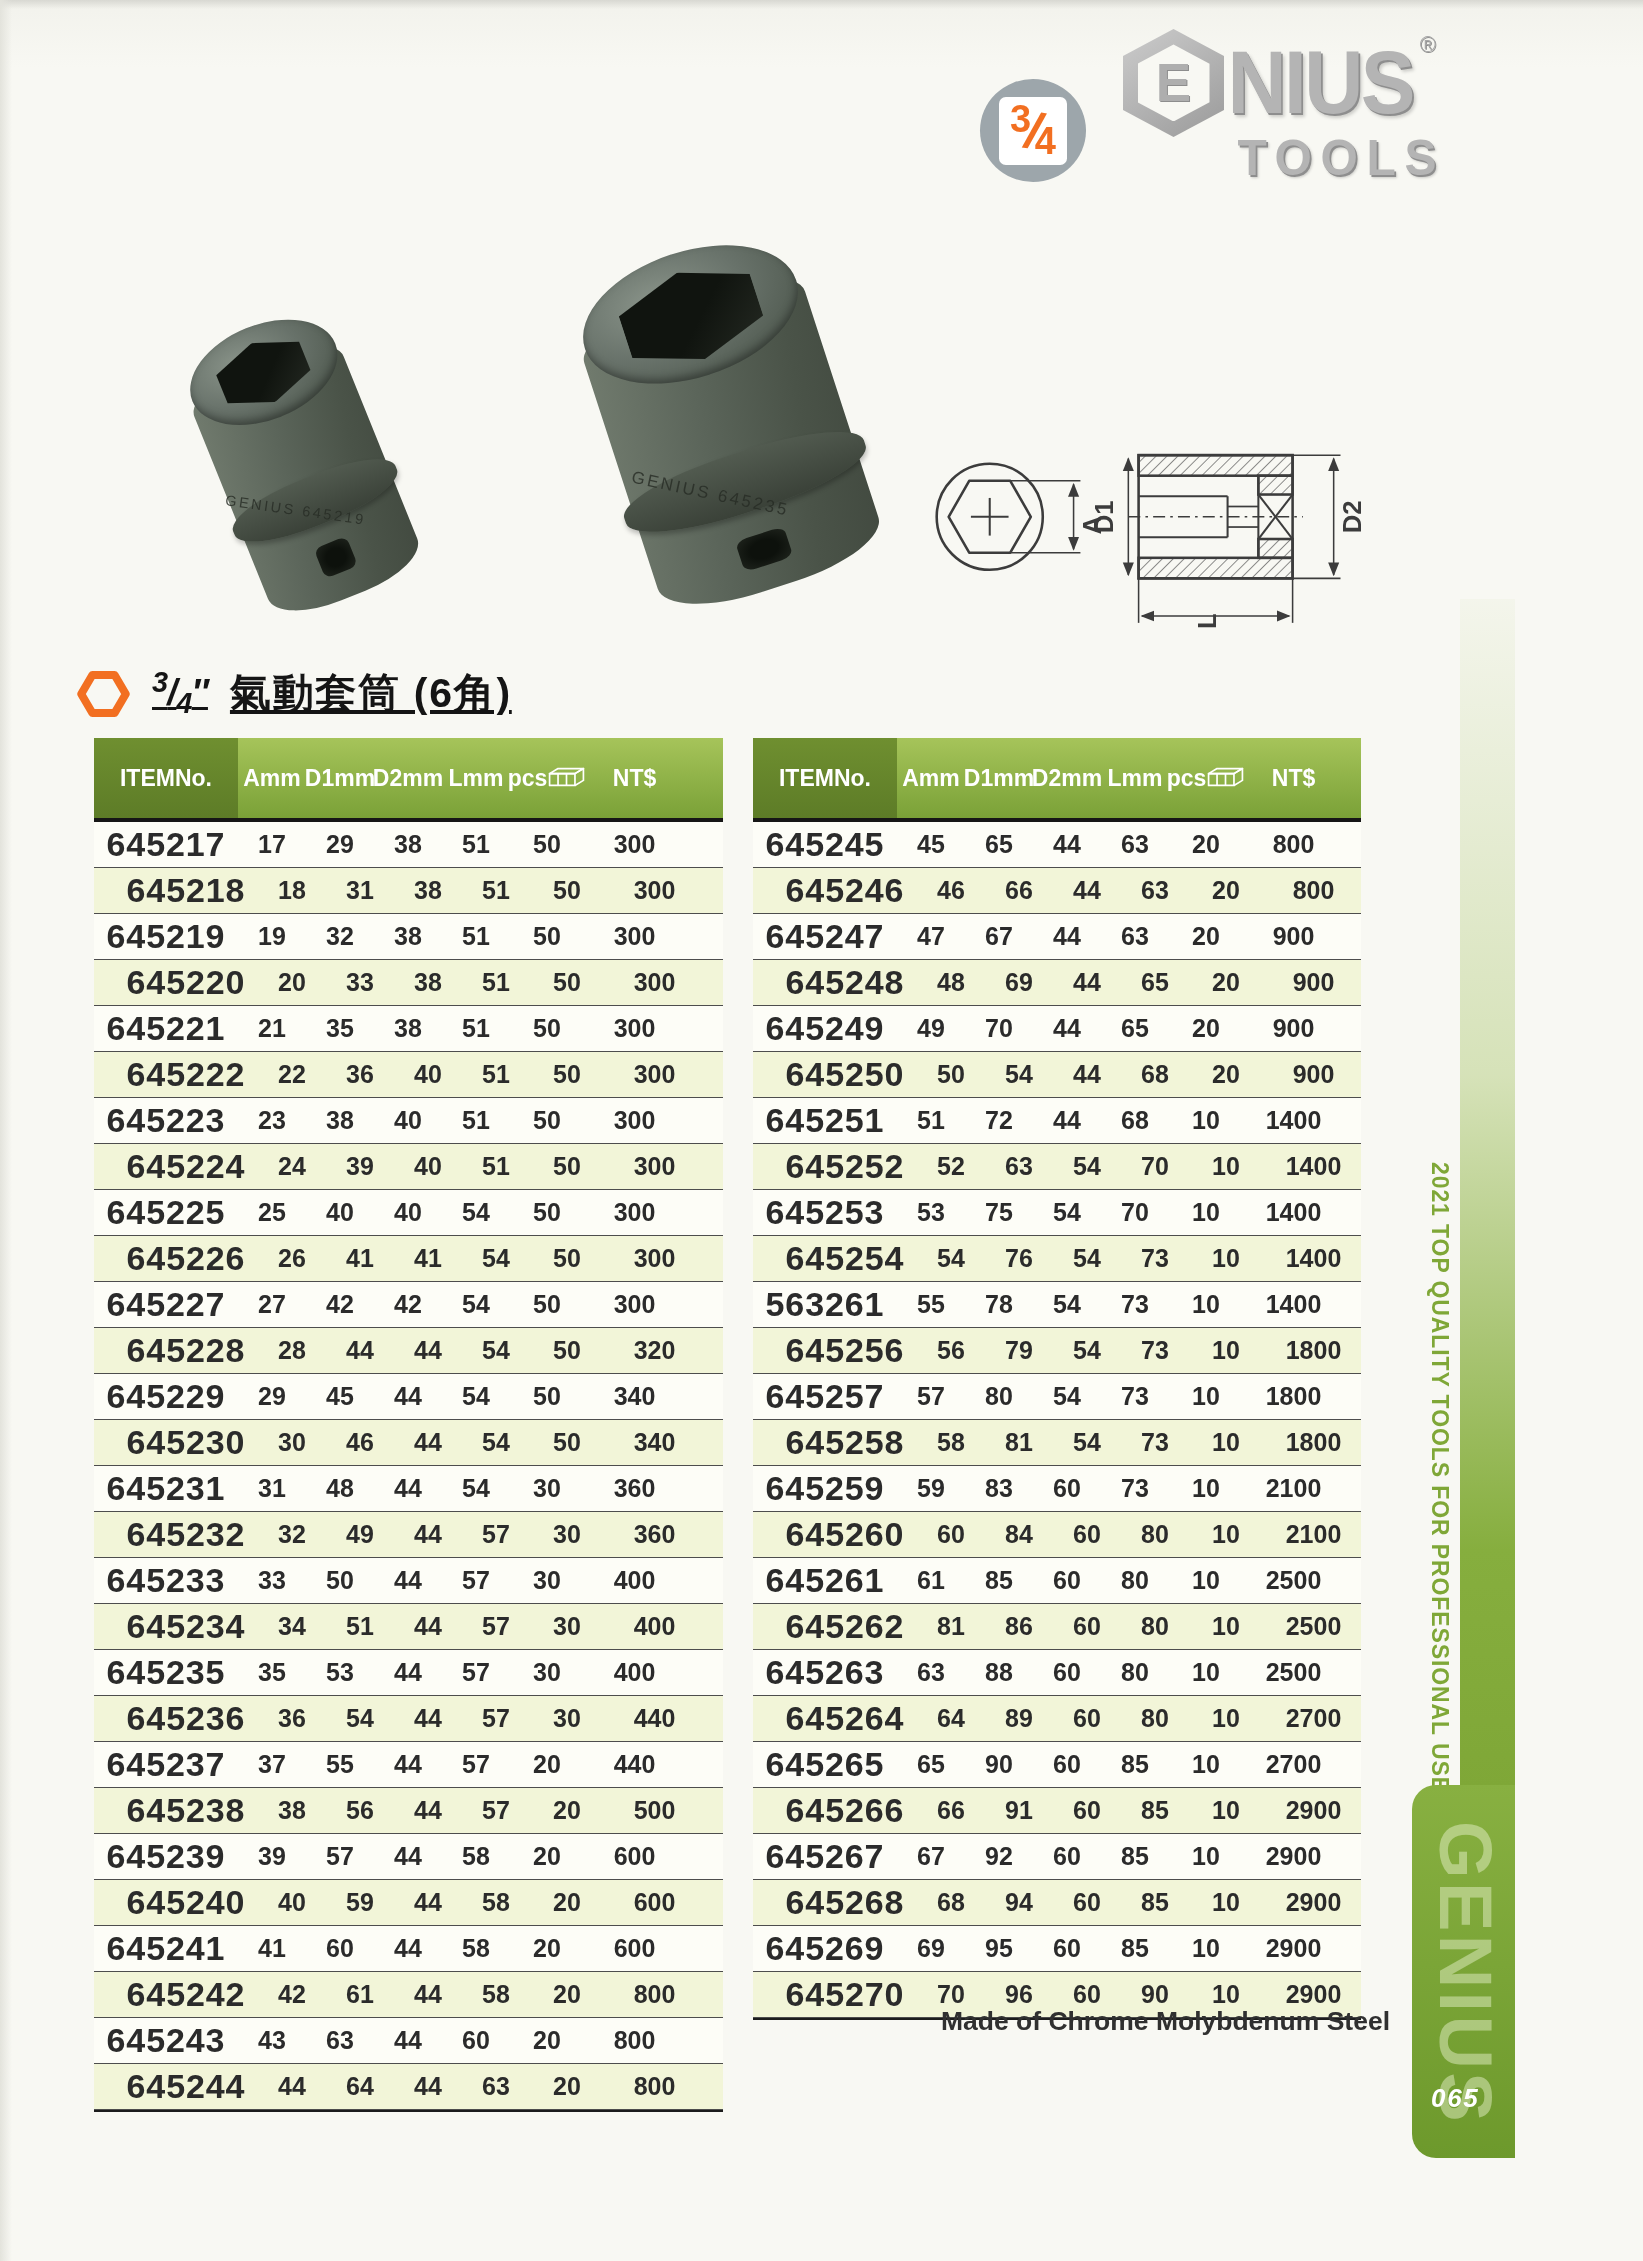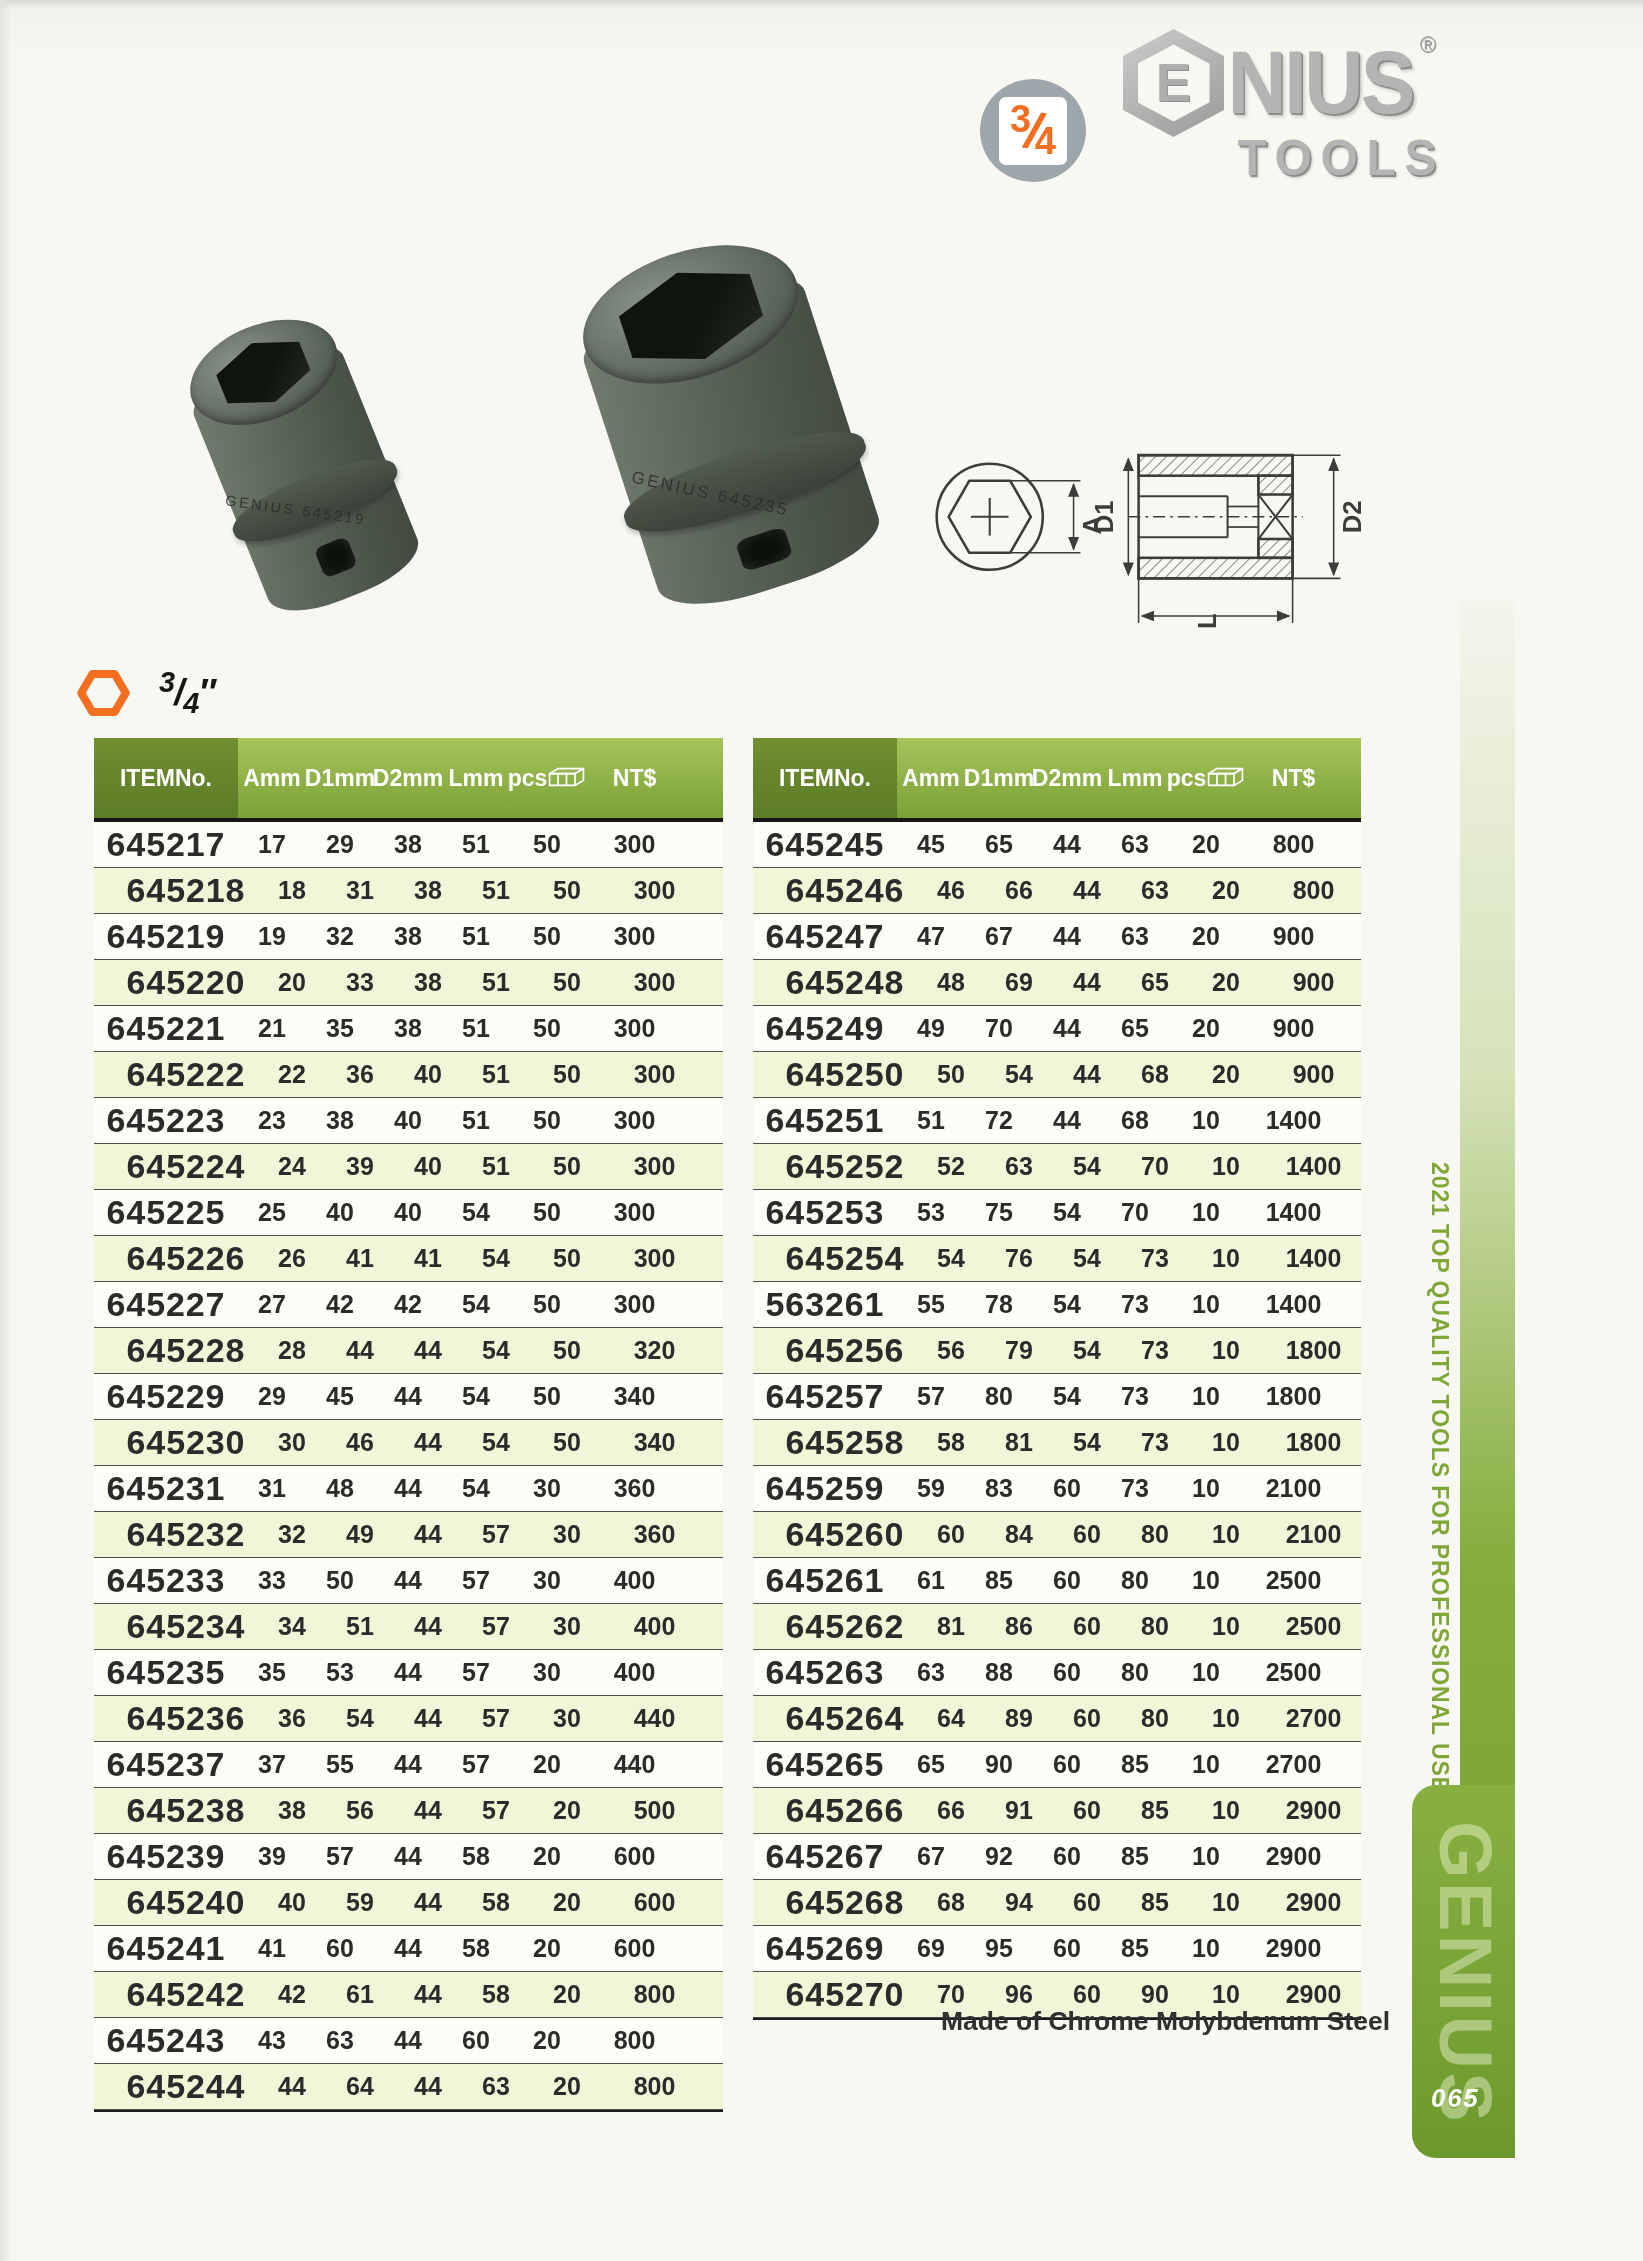--- a/index.html
+++ b/index.html
@@ -53,21 +53,21 @@
     box-shadow:inset 0 -4.3px 8.6px rgba(0,0,0,.35);}
   .s-hex{position:absolute;left:21%;top:5.5%;width:58%;height:22%;
     clip-path:polygon(50% 0,94% 26%,94% 74%,50% 100%,6% 74%,6% 26%);
     background:linear-gradient(135deg,#10140f 55%,#262b24 100%);}
   .s-hole{position:absolute;left:39%;top:80%;width:20%;height:11%;border-radius:24%;
     background:radial-gradient(#0d110c 40%,#20251e);}
   .s-engrave{position:absolute;font-size:14.5px;letter-spacing:2.6px;color:#272c25;opacity:.8;
     transform:rotate(30deg);white-space:nowrap;}
 
   
-  .heading{position:absolute;left:77px;top:666px;display:flex;align-items:center;gap:29px;color:#151515;}
+  .heading{position:absolute;left:77px;top:666px;display:flex;align-items:center;gap:22px;color:#151515;text-decoration:underline;}
   .hex-icon{width:53px;height:50px;flex:0 0 auto;}
   .heading .size{font-size:36px;font-weight:bold;font-style:italic;letter-spacing:-0.9px;}
   .heading .size sup{font-size:29px;}
   .heading .size sub{font-size:29px;}
   .heading .cjk{font-size:41px;font-weight:bold;letter-spacing:1.7px;}
 
   
   .ptable{position:absolute;width:629px;}
   .ptable.right{width:608px;}
   .thead{display:grid;grid-template-columns:144px 68px 68px 68px 68px 74px 101px 1fr;
@@ -197,20 +197,21 @@
     <text x="222" y="92" transform="rotate(-90 222 92)" text-anchor="middle">D1</text>
     <text x="512" y="92" transform="rotate(-90 512 92)" text-anchor="middle">D2</text>
     <text x="342" y="214" transform="rotate(-90 342 214)" text-anchor="middle">L</text>
   </svg>
 
   <div class="heading">
     <svg class="hex-icon" viewBox="0 0 100 92">
       <polygon points="8,46 29,10 71,10 92,46 71,82 29,82" fill="none" stroke="#f26f21" stroke-width="15" stroke-linejoin="round"></polygon>
     </svg>
     <div class="size"><sup>3</sup><span>/</span><sub>4</sub><span>″</span></div>
+    <div class="cjk">氣動套筒 (6角)</div>
   </div>
 
   <div class="ptable" style="left:94px;top:738px;">
     <div class="thead">
         <div class="hcell item">
           <span>ITEM</span>
           <span>No.</span>
         </div>
         <div class="hcell">
           <span>A</span>

